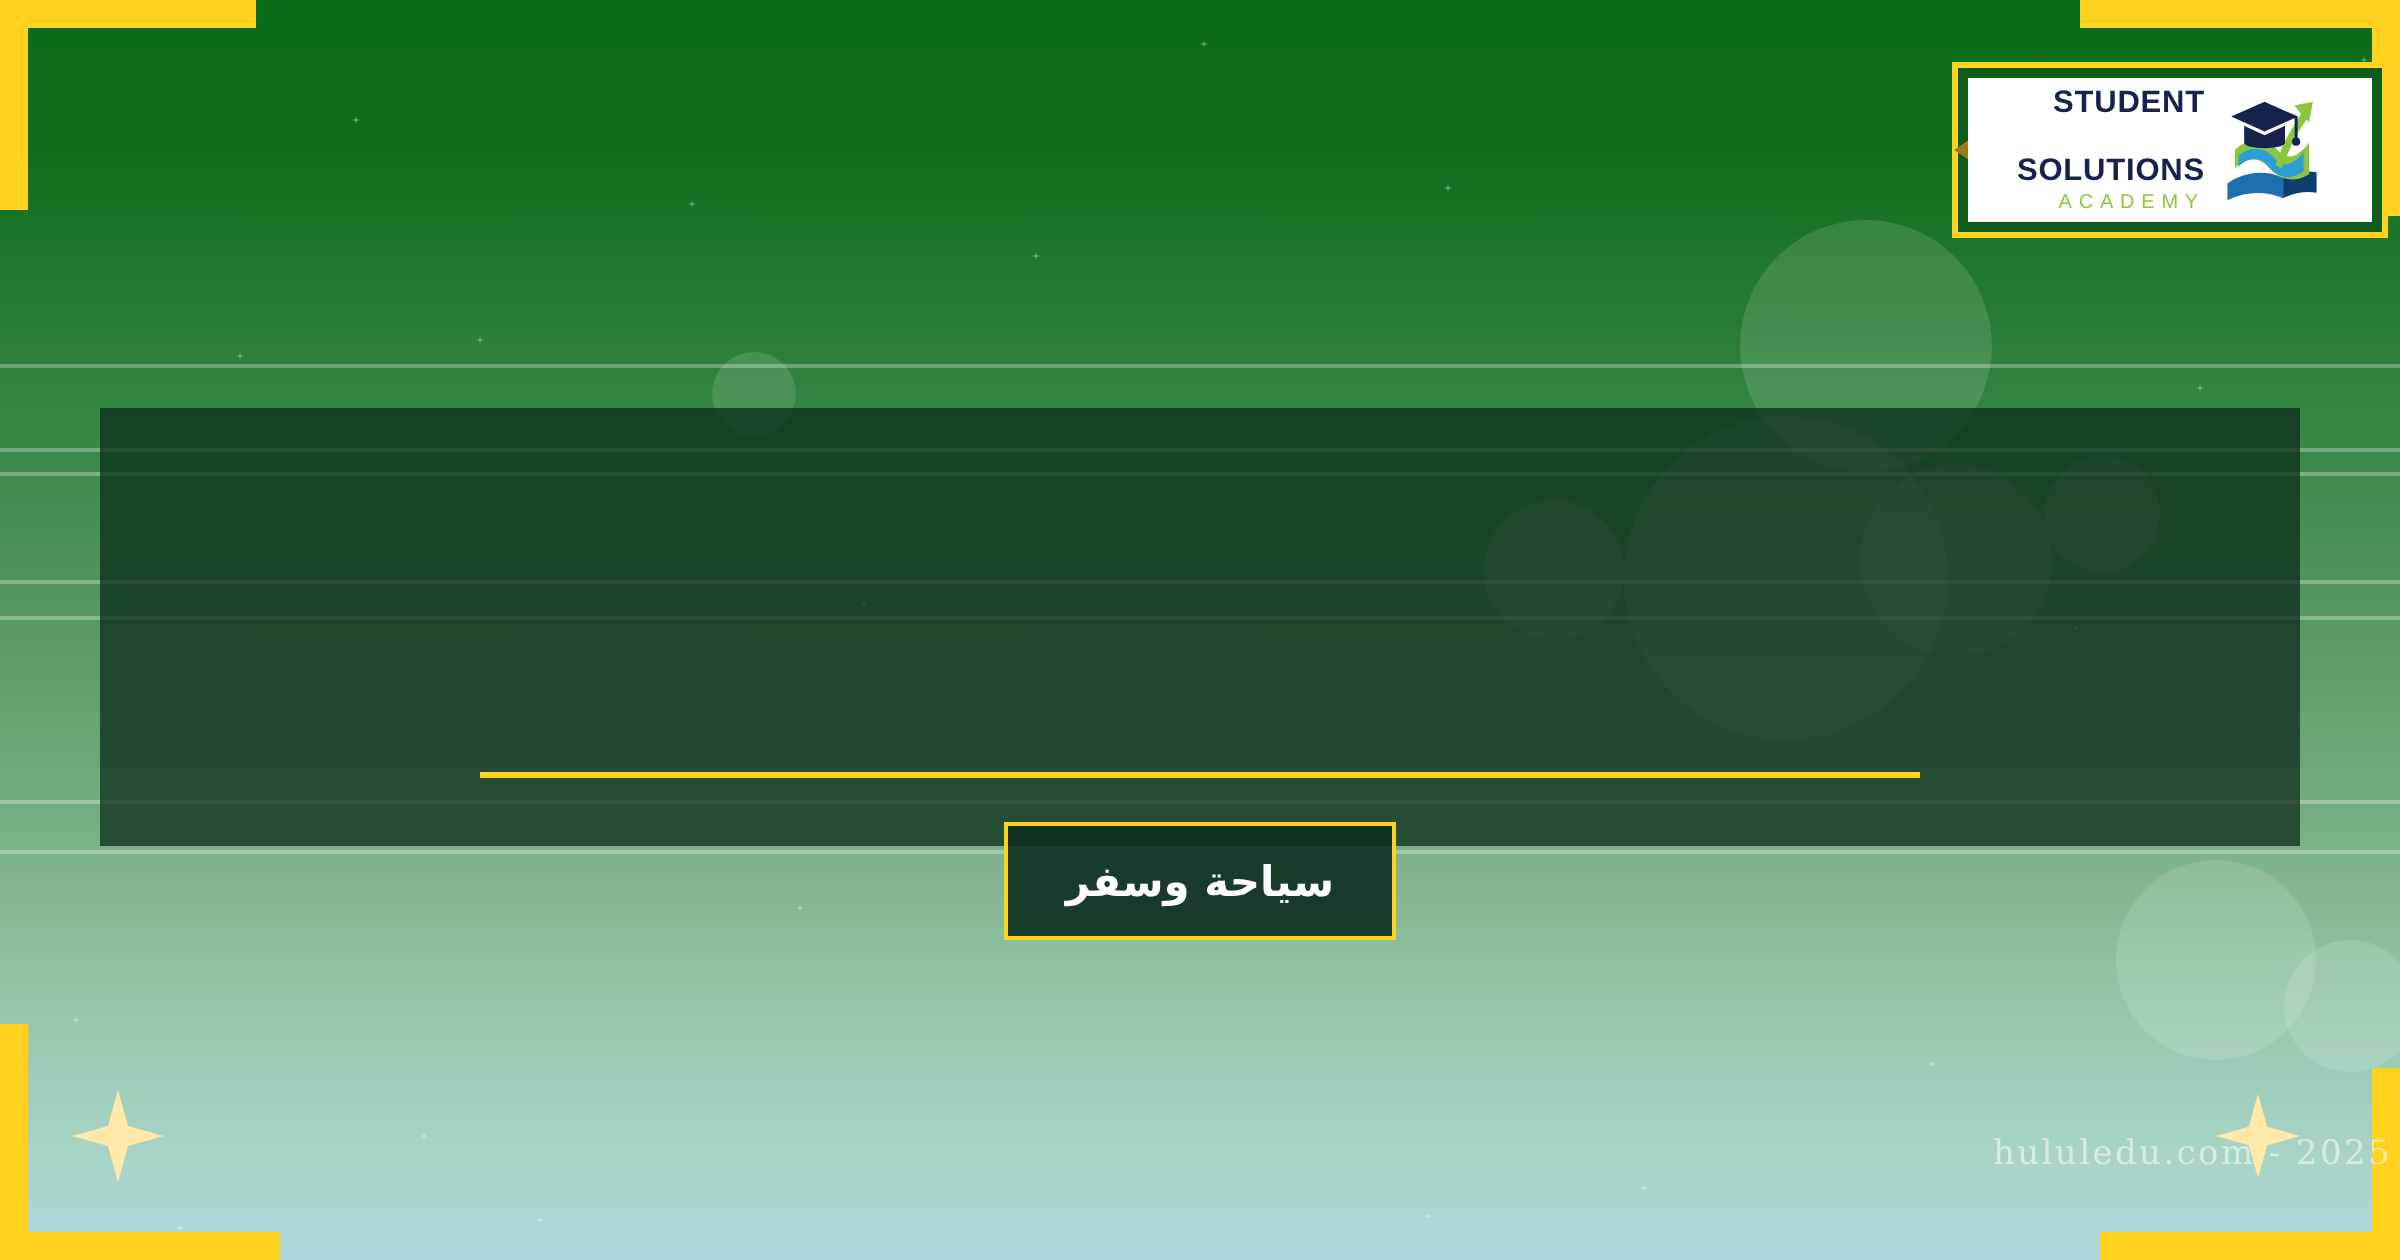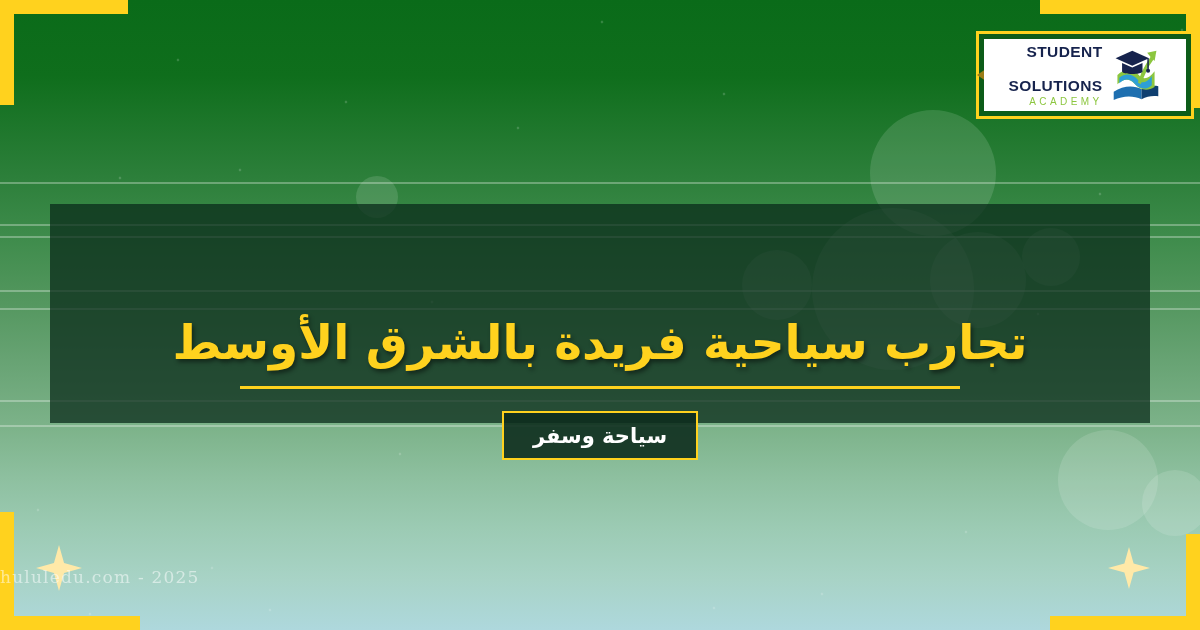--- a/index.html
+++ b/index.html
@@ -152,34 +152,34 @@
     width:720px;height:3px;
     background:#ffd21e;
     margin-top:16px;
   }
 
   
   .badge{
     position:absolute;
     left:50%;transform:translateX(-50%);
     top:411px;
-    min-width:196px;height:49px;
+    min-width:196px;height:59px;
     border:2px solid #ffd21e;
     background:rgba(14,46,30,.9);
     color:#ffffff;
     font-size:21px;font-weight:700;direction:rtl;
     display:flex;align-items:center;justify-content:center;
     padding:0 22px;
     letter-spacing:.5px;
   }
 
   
   .footer{
-    position:absolute;left:0;right:16px;top:567px;
-    text-align:left;
+    position:absolute;left:0;right:4px;top:567px;
+    text-align:right;
     color:rgba(255,255,255,.52);
     font-size:17px;
     letter-spacing:1.2px;
     font-family:"DejaVu Serif","Liberation Serif",serif;
     direction:ltr;
   }
 </style>
 </head>
 <body>
 
@@ -263,21 +263,20 @@
           <span class="w1">STUDENT</span>
           <span class="w2">SOLUTIONS</span>
           <span class="w3">ACADEMY</span>
         </div>
       </div>
     </div>
 
   </div>
 
   <div class="card">
-    <h1 class="title">تجارب سياحية فريدة بالشرق الأوسط</h1>
     <span class="title-rule"></span>
   </div>
 
   <div class="badge">سياحة وسفر</div>
 
   <div class="footer">hululedu.com - 2025</div>
 
 </div>
 
 </body></html>

